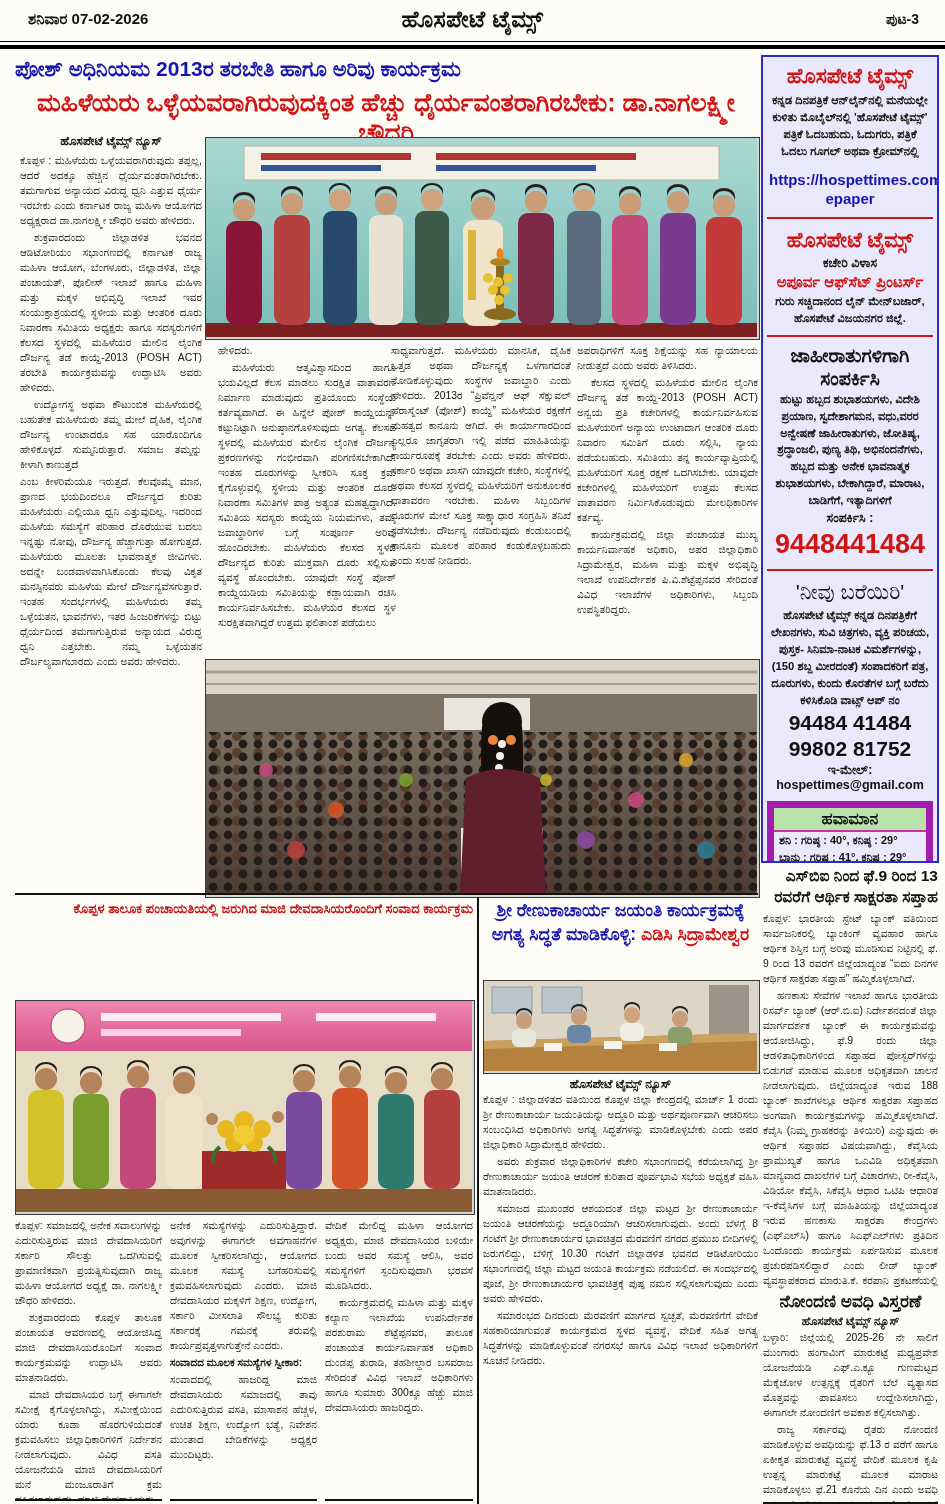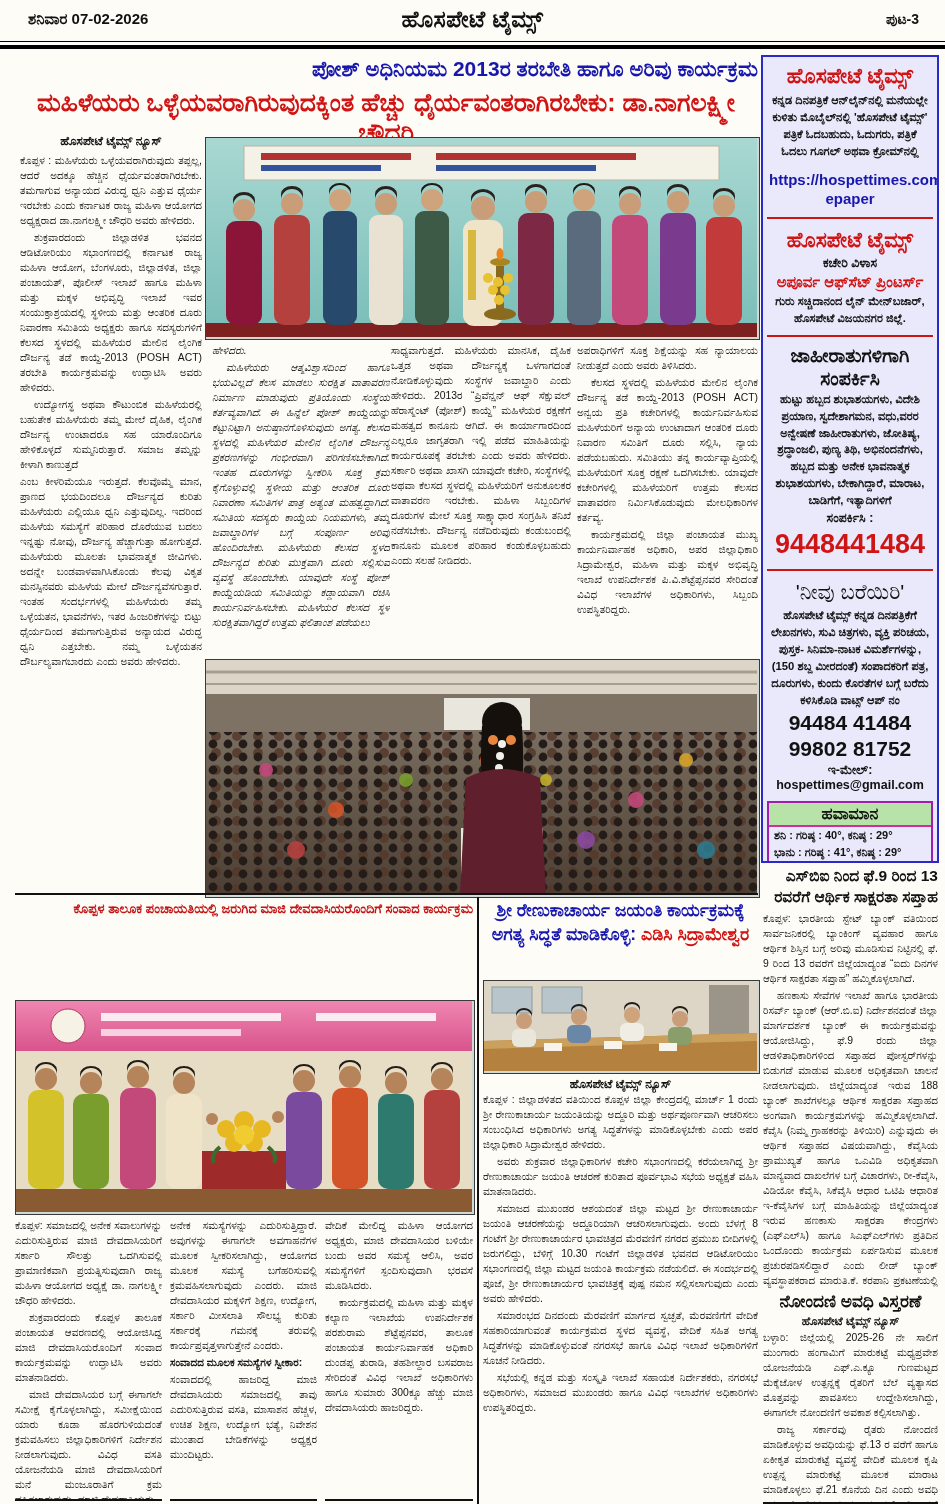--- a/index.html
+++ b/index.html
@@ -5,30 +5,30 @@
   html,body{margin:0;padding:0;background:#e9e9e9;}
   .page{position:relative;width:945px;height:1504px;background:#fdfcf7;overflow:hidden;
         font-family:"Liberation Sans","DejaVu Sans",sans-serif;color:#111;}
   
   .hdr-date{position:absolute;left:28px;top:10px;font-size:15px;font-weight:bold;}
   .hdr-mast{position:absolute;left:0;right:0;top:6px;text-align:center;font-size:23px;font-weight:bold;letter-spacing:.5px;}
   .hdr-page{position:absolute;right:26px;top:11px;font-size:14px;font-weight:bold;}
   .hdr-rule-thin{position:absolute;left:0;top:41px;width:945px;height:1px;background:#000;}
   .hdr-rule-thick{position:absolute;left:0;top:45px;width:945px;height:4px;background:#000;}
   
-  .kicker-main{position:absolute;left:15px;top:57px;width:743px;text-align:right;
+  .kicker-main{position:absolute;left:15px;top:57px;width:743px;text-align:left;
                font-size:21px;font-weight:bold;color:#1717ae;}
   .headline-main{position:absolute;left:10px;top:88px;width:752px;text-align:center;
                font-size:25px;font-weight:bold;color:#d01313;}
   .byline{font-size:12px;font-weight:bold;text-align:center;margin:0 0 4px 0;}
   .bodycol{position:absolute;overflow:hidden;font-size:10.4px;line-height:1.44;text-align:justify;}
   .bodycol p{margin:0 0 2px 0;text-indent:14px;}
   .bodycol p.noindent{text-indent:0;}
   .col-main1{left:20px;top:133px;width:182px;height:760px;}
-  .col-main2{left:212px;top:344px;width:178px;height:312px;font-style:italic;}
+  .col-main2{left:218px;top:344px;width:178px;height:312px;}
   .col-main3{left:391px;top:344px;width:180px;height:312px;}
   .col-main4{left:577px;top:344px;width:181px;height:312px;}
   .photo{position:absolute;border:1px solid #3a3a3a;overflow:hidden;background:#cfd8d4;}
   .photo svg{display:block;}
   .ph1{left:205px;top:137px;width:553px;height:201px;}
   .ph2{left:205px;top:659px;width:553px;height:237px;}
   .rule-h-main{position:absolute;left:15px;top:893px;width:743px;height:2px;background:#111;}
   .rule-v-bottom{position:absolute;left:477px;top:897px;width:2px;height:607px;background:#111;}
   
   .kicker-dev{position:absolute;left:15px;top:901px;width:458px;text-align:right;
@@ -55,21 +55,21 @@
   .sb-text{font-size:11.3px;font-weight:bold;line-height:1.5;}
   .sb-link{font-size:15px;font-weight:bold;color:#1717ae;line-height:1.3;margin-top:10px;}
   .red-rule{height:2px;background:#cf1414;margin:2px 4px;}
   .sb-sub{font-size:12.5px;font-weight:bold;margin:2px 0;}
   .sb-printer{font-size:15px;font-weight:bold;color:#cf1414;margin:2px 0;}
   .sb-big-black{font-size:19px;font-weight:bold;color:#111;margin:1px 0;}
   .sb-phone-red{font-size:27px;font-weight:bold;color:#cf1414;margin:3px 0 1px 0;}
   .sb-phone-black{font-size:21px;font-weight:bold;color:#111;margin:2px 0;}
   .write-title{font-size:21px;font-weight:normal;color:#111;margin:2px 0 3px 0;}
   .sb-email{font-size:12.5px;font-weight:bold;}
-  .weather{margin:3px 4px 4px 4px;border:2px solid #a21caf;background:#eae8fb;}
+  .weather{margin:3px 4px 4px 4px;border:7px solid #a21caf;background:#eae8fb;}
   .weather-title{background:#b7e2a8;border-bottom:2px solid #cc2fa0;font-size:16px;font-weight:bold;
                  text-align:center;padding:2px 0;}
   .weather-row{font-size:11px;font-weight:bold;text-align:left;padding:2px 5px;}
   .weather-city{background:#d8ecc8;border:2px solid #c22;margin:2px 3px;font-size:11.5px;
                 font-weight:bold;text-align:center;padding:1px 0;}
   
   .sbi-head{position:absolute;left:763px;top:866px;width:175px;font-size:15.5px;line-height:1.35;
             font-weight:bold;text-align:right;}
   .col-sbi{left:763px;top:912px;width:175px;height:380px;}
   .reg-head{position:absolute;left:763px;top:1292px;width:175px;font-size:17px;font-weight:bold;text-align:center;}
@@ -393,21 +393,20 @@
       <rect x="175" y="62" width="18" height="8" fill="#f6f4ec"></rect>
     </svg>
   </div>
 
   <div class="byline-ren">ಹೊಸಪೇಟೆ ಟೈಮ್ಸ್ ನ್ಯೂಸ್</div>
   <div class="bodycol col-ren">
     <p class="noindent">ಕೊಪ್ಪಳ : ಜಿಲ್ಲಾಡಳಿತದ ವತಿಯಿಂದ ಕೊಪ್ಪಳ ಜಿಲ್ಲಾ ಕೇಂದ್ರದಲ್ಲಿ ಮಾರ್ಚ್ 1 ರಂದು ಶ್ರೀ ರೇಣುಕಾಚಾರ್ಯ ಜಯಂತಿಯನ್ನು ಅದ್ದೂರಿ ಮತ್ತು ಅರ್ಥಪೂರ್ಣವಾಗಿ ಆಚರಿಸಲು ಸಂಬಂಧಿಸಿದ ಅಧಿಕಾರಿಗಳು ಅಗತ್ಯ ಸಿದ್ಧತೆಗಳನ್ನು ಮಾಡಿಕೊಳ್ಳಬೇಕು ಎಂದು ಅಪರ ಜಿಲ್ಲಾಧಿಕಾರಿ ಸಿದ್ರಾಮೇಶ್ವರ ಹೇಳಿದರು.</p>
     <p>ಅವರು ಶುಕ್ರವಾರ ಜಿಲ್ಲಾಧಿಕಾರಿಗಳ ಕಚೇರಿ ಸಭಾಂಗಣದಲ್ಲಿ ಕರೆಯಲಾಗಿದ್ದ ಶ್ರೀ ರೇಣುಕಾಚಾರ್ಯ ಜಯಂತಿ ಆಚರಣೆ ಕುರಿತಾದ ಪೂರ್ವಭಾವಿ ಸಭೆಯ ಅಧ್ಯಕ್ಷತೆ ವಹಿಸಿ ಮಾತನಾಡಿದರು.</p>
     <p>ಸಮಾಜದ ಮುಖಂಡರ ಆಶಯದಂತೆ ಜಿಲ್ಲಾ ಮಟ್ಟದ ಶ್ರೀ ರೇಣುಕಾಚಾರ್ಯ ಜಯಂತಿ ಆಚರಣೆಯನ್ನು ಅದ್ದೂರಿಯಾಗಿ ಆಚರಿಸಲಾಗುವುದು. ಅಂದು ಬೆಳಗ್ಗೆ 8 ಗಂಟೆಗೆ ಶ್ರೀ ರೇಣುಕಾಚಾರ್ಯರ ಭಾವಚಿತ್ರದ ಮೆರವಣಿಗೆ ನಗರದ ಪ್ರಮುಖ ಬೀದಿಗಳಲ್ಲಿ ಜರುಗಲಿದ್ದು, ಬೆಳಿಗ್ಗೆ 10.30 ಗಂಟೆಗೆ ಜಿಲ್ಲಾಡಳಿತ ಭವನದ ಆಡಿಟೋರಿಯಂ ಸಭಾಂಗಣದಲ್ಲಿ ಜಿಲ್ಲಾ ಮಟ್ಟದ ಜಯಂತಿ ಕಾರ್ಯಕ್ರಮ ನಡೆಯಲಿದೆ. ಈ ಸಂದರ್ಭದಲ್ಲಿ ಪೂಜೆ, ಶ್ರೀ ರೇಣುಕಾಚಾರ್ಯರ ಭಾವಚಿತ್ರಕ್ಕೆ ಪುಷ್ಪ ನಮನ ಸಲ್ಲಿಸಲಾಗುವುದು ಎಂದು ಅವರು ಹೇಳಿದರು.</p>
     <p>ಸಮಾರಂಭದ ದಿನದಂದು ಮೆರವಣಿಗೆ ಮಾರ್ಗದ ಸ್ವಚ್ಛತೆ, ಮೆರವಣಿಗೆಗೆ ವೇದಿಕೆ ಸಹಕಾರಿಯಾಗುವಂತೆ ಕಾರ್ಯಕ್ರಮದ ಸ್ಥಳದ ವ್ಯವಸ್ಥೆ, ವೇದಿಕೆ ಸಹಿತ ಅಗತ್ಯ ಸಿದ್ಧತೆಗಳನ್ನು ಮಾಡಿಕೊಳ್ಳುವಂತೆ ನಗರಸಭೆ ಹಾಗೂ ವಿವಿಧ ಇಲಾಖೆ ಅಧಿಕಾರಿಗಳಿಗೆ ಸೂಚನೆ ನೀಡಿದರು.</p>
-    <p>ಸಭೆಯಲ್ಲಿ ಕನ್ನಡ ಮತ್ತು ಸಂಸ್ಕೃತಿ ಇಲಾಖೆ ಸಹಾಯಕ ನಿರ್ದೇಶಕರು, ನಗರಸಭೆ ಅಧಿಕಾರಿಗಳು, ಸಮಾಜದ ಮುಖಂಡರು ಹಾಗೂ ವಿವಿಧ ಇಲಾಖೆಗಳ ಅಧಿಕಾರಿಗಳು ಉಪಸ್ಥಿತರಿದ್ದರು.</p>
   </div>
 
   <div class="sidebar">
 
     <div class="sb-sec">
       <div class="sb-title">ಹೊಸಪೇಟೆ ಟೈಮ್ಸ್</div>
       <div class="sb-text">ಕನ್ನಡ ದಿನಪತ್ರಿಕೆ ಆನ್‌ಲೈನ್‌ನಲ್ಲಿ ಮನೆಯಲ್ಲೇ ಕುಳಿತು ಮೊಬೈಲ್‌ನಲ್ಲಿ 'ಹೊಸಪೇಟೆ ಟೈಮ್ಸ್' ಪತ್ರಿಕೆ ಓದಬಹುದು, ಓದುಗರು, ಪತ್ರಿಕೆ ಓದಲು ಗೂಗಲ್ ಅಥವಾ ಕ್ರೋಮ್‌ನಲ್ಲಿ</div>
       <div class="sb-link">https://hospettimes.com/ epaper</div>
     </div>
     <div class="red-rule"></div>

